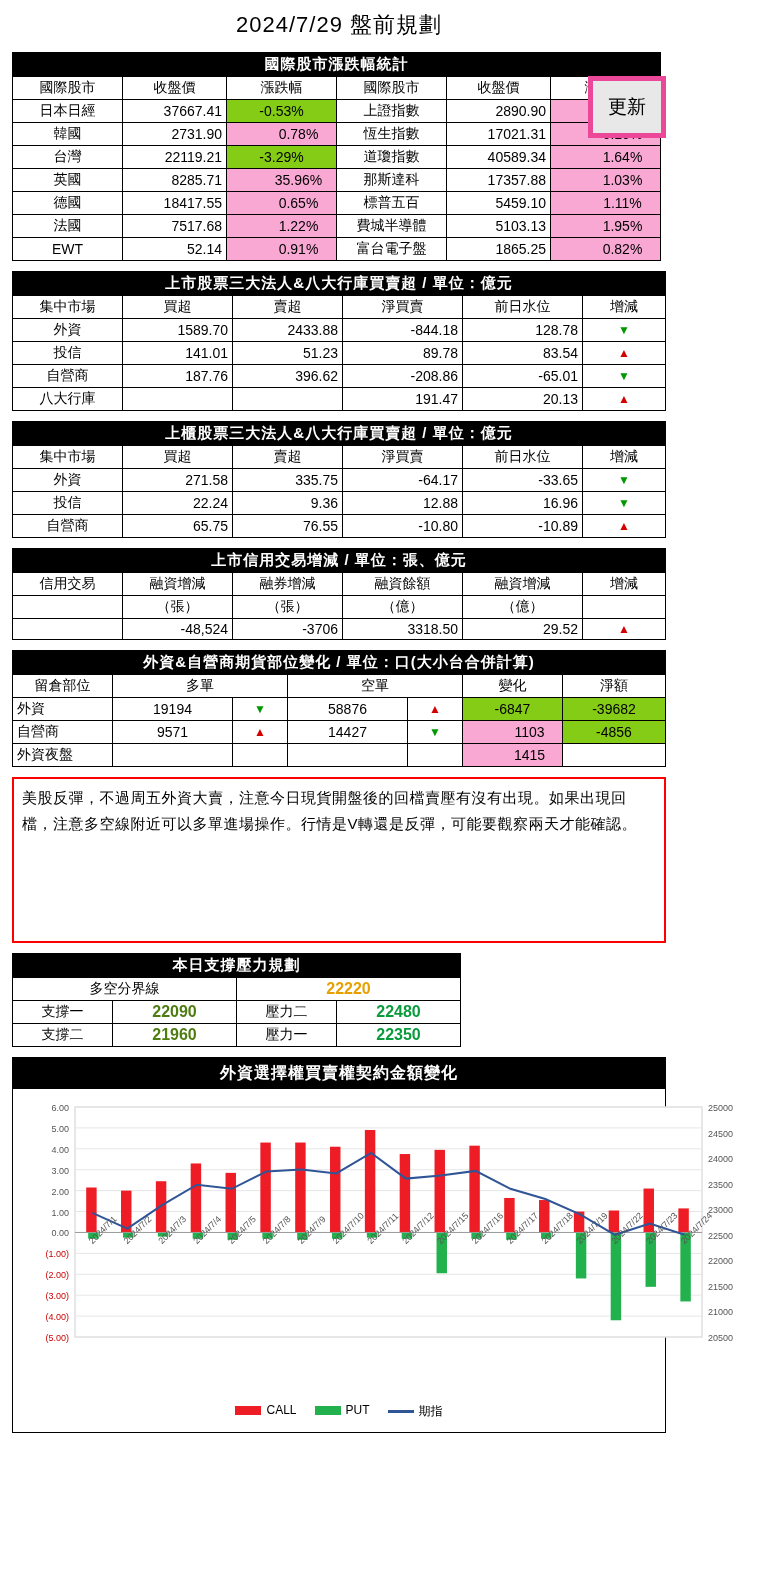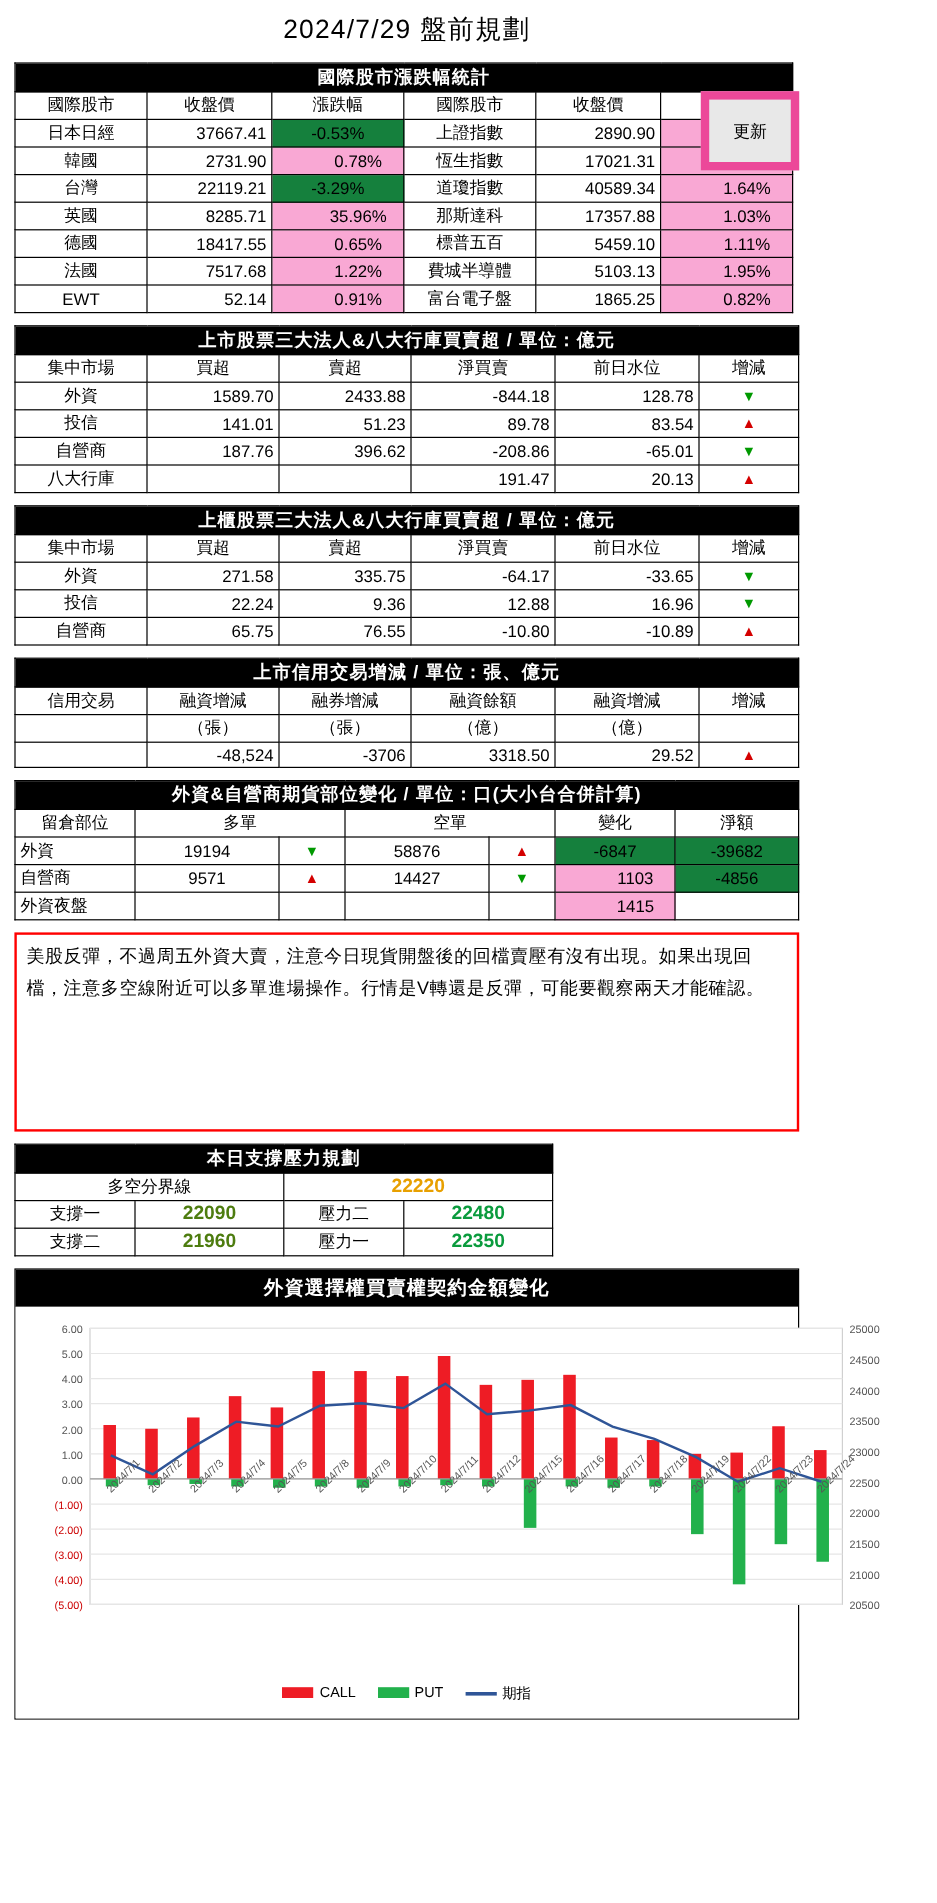--- a/index.html
+++ b/index.html
@@ -30,32 +30,32 @@
     background:#000;
     color:#fff;
     text-align:center;
     font-weight:bold;
     font-size:15px;
     letter-spacing:1px;
   }
   .ctr{text-align:center;}
   .rgt{text-align:right;}
   .pink{background:#f9a8d4;padding-left:38px;}
-  .green{background:#15803d;}
+  .green{background:#84cc16;}
   .up{color:#d40000;font-size:12px;}
   .down{color:#009900;font-size:12px;}
   .refresh-btn{
     position:absolute;
     right:12px;
     top:76px;
     width:68px;
     height:52px;
     background:#e8e8e8;
-    border:7px solid #ec4899;
-    font-size:14px;
+    border:5px solid #ec4899;
+    font-size:19px;
     text-align:center;
     line-height:52px;
     cursor:pointer;
   }
   .tbl-intl{width:648px;}
   .note{
     margin:0 12px 10px 12px;
     border:2px solid #ff0000;
     min-height:150px;
     padding:6px 8px;

